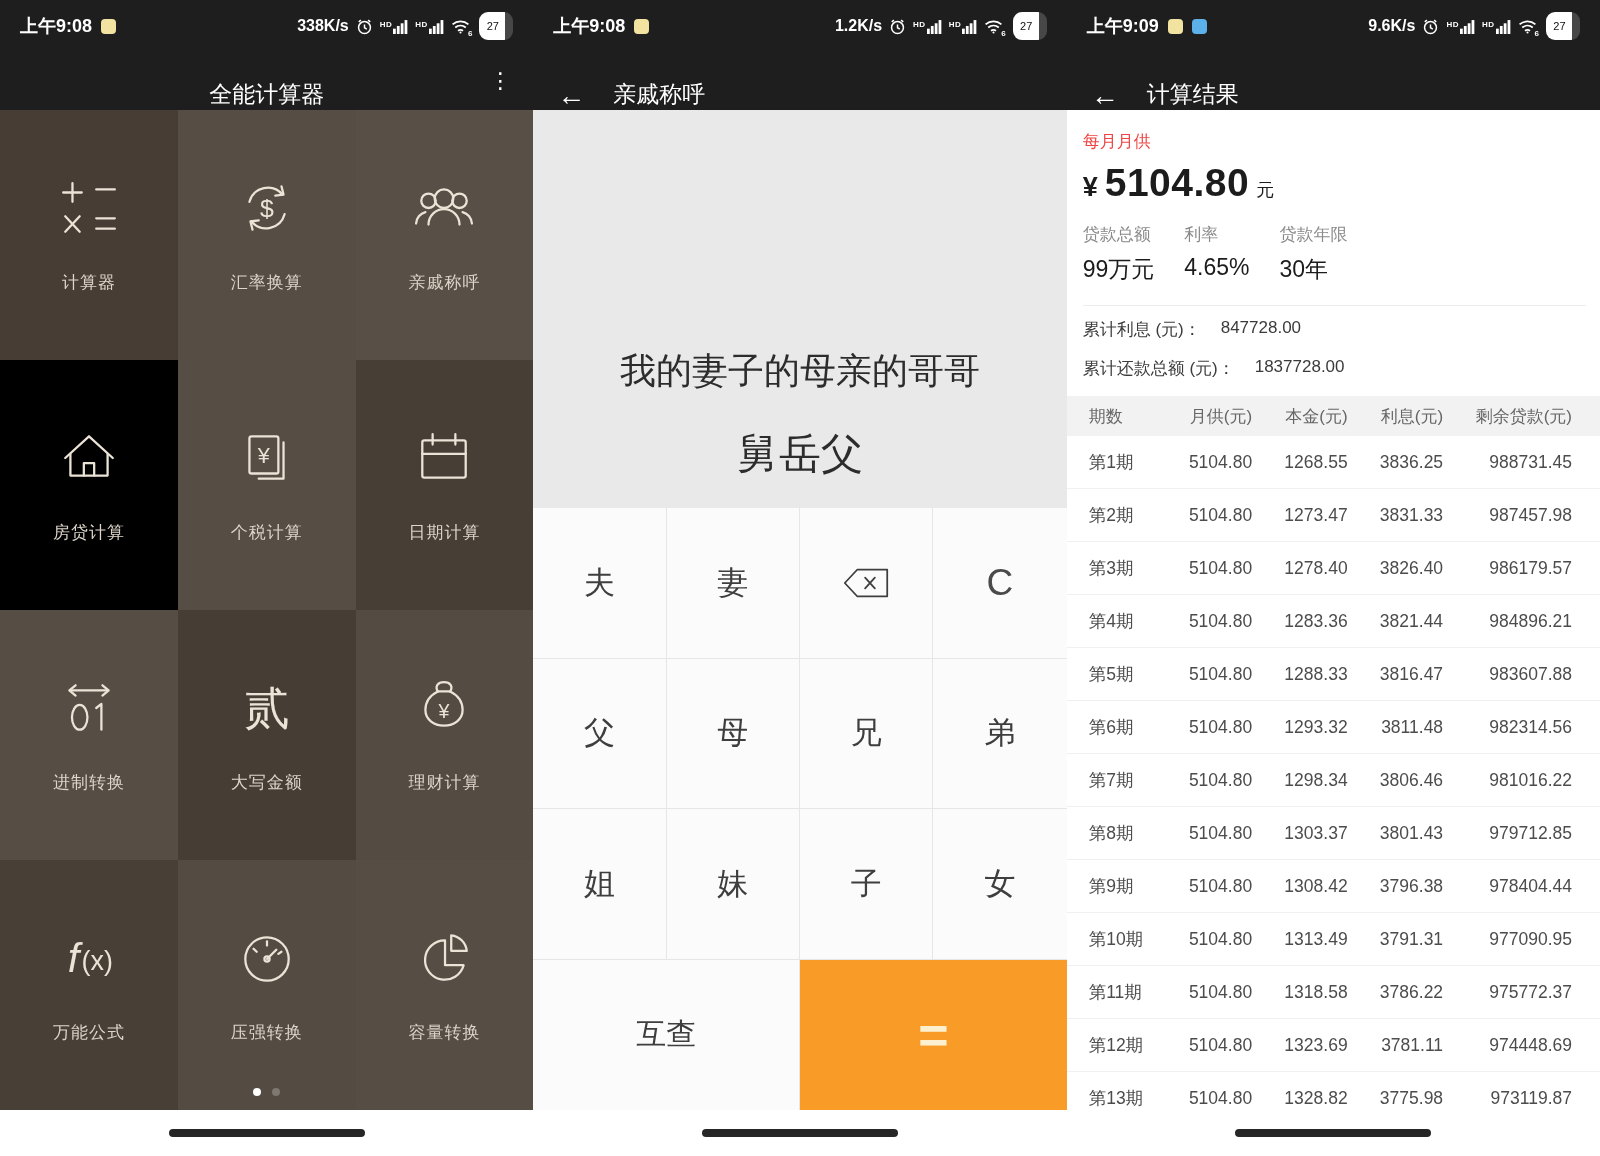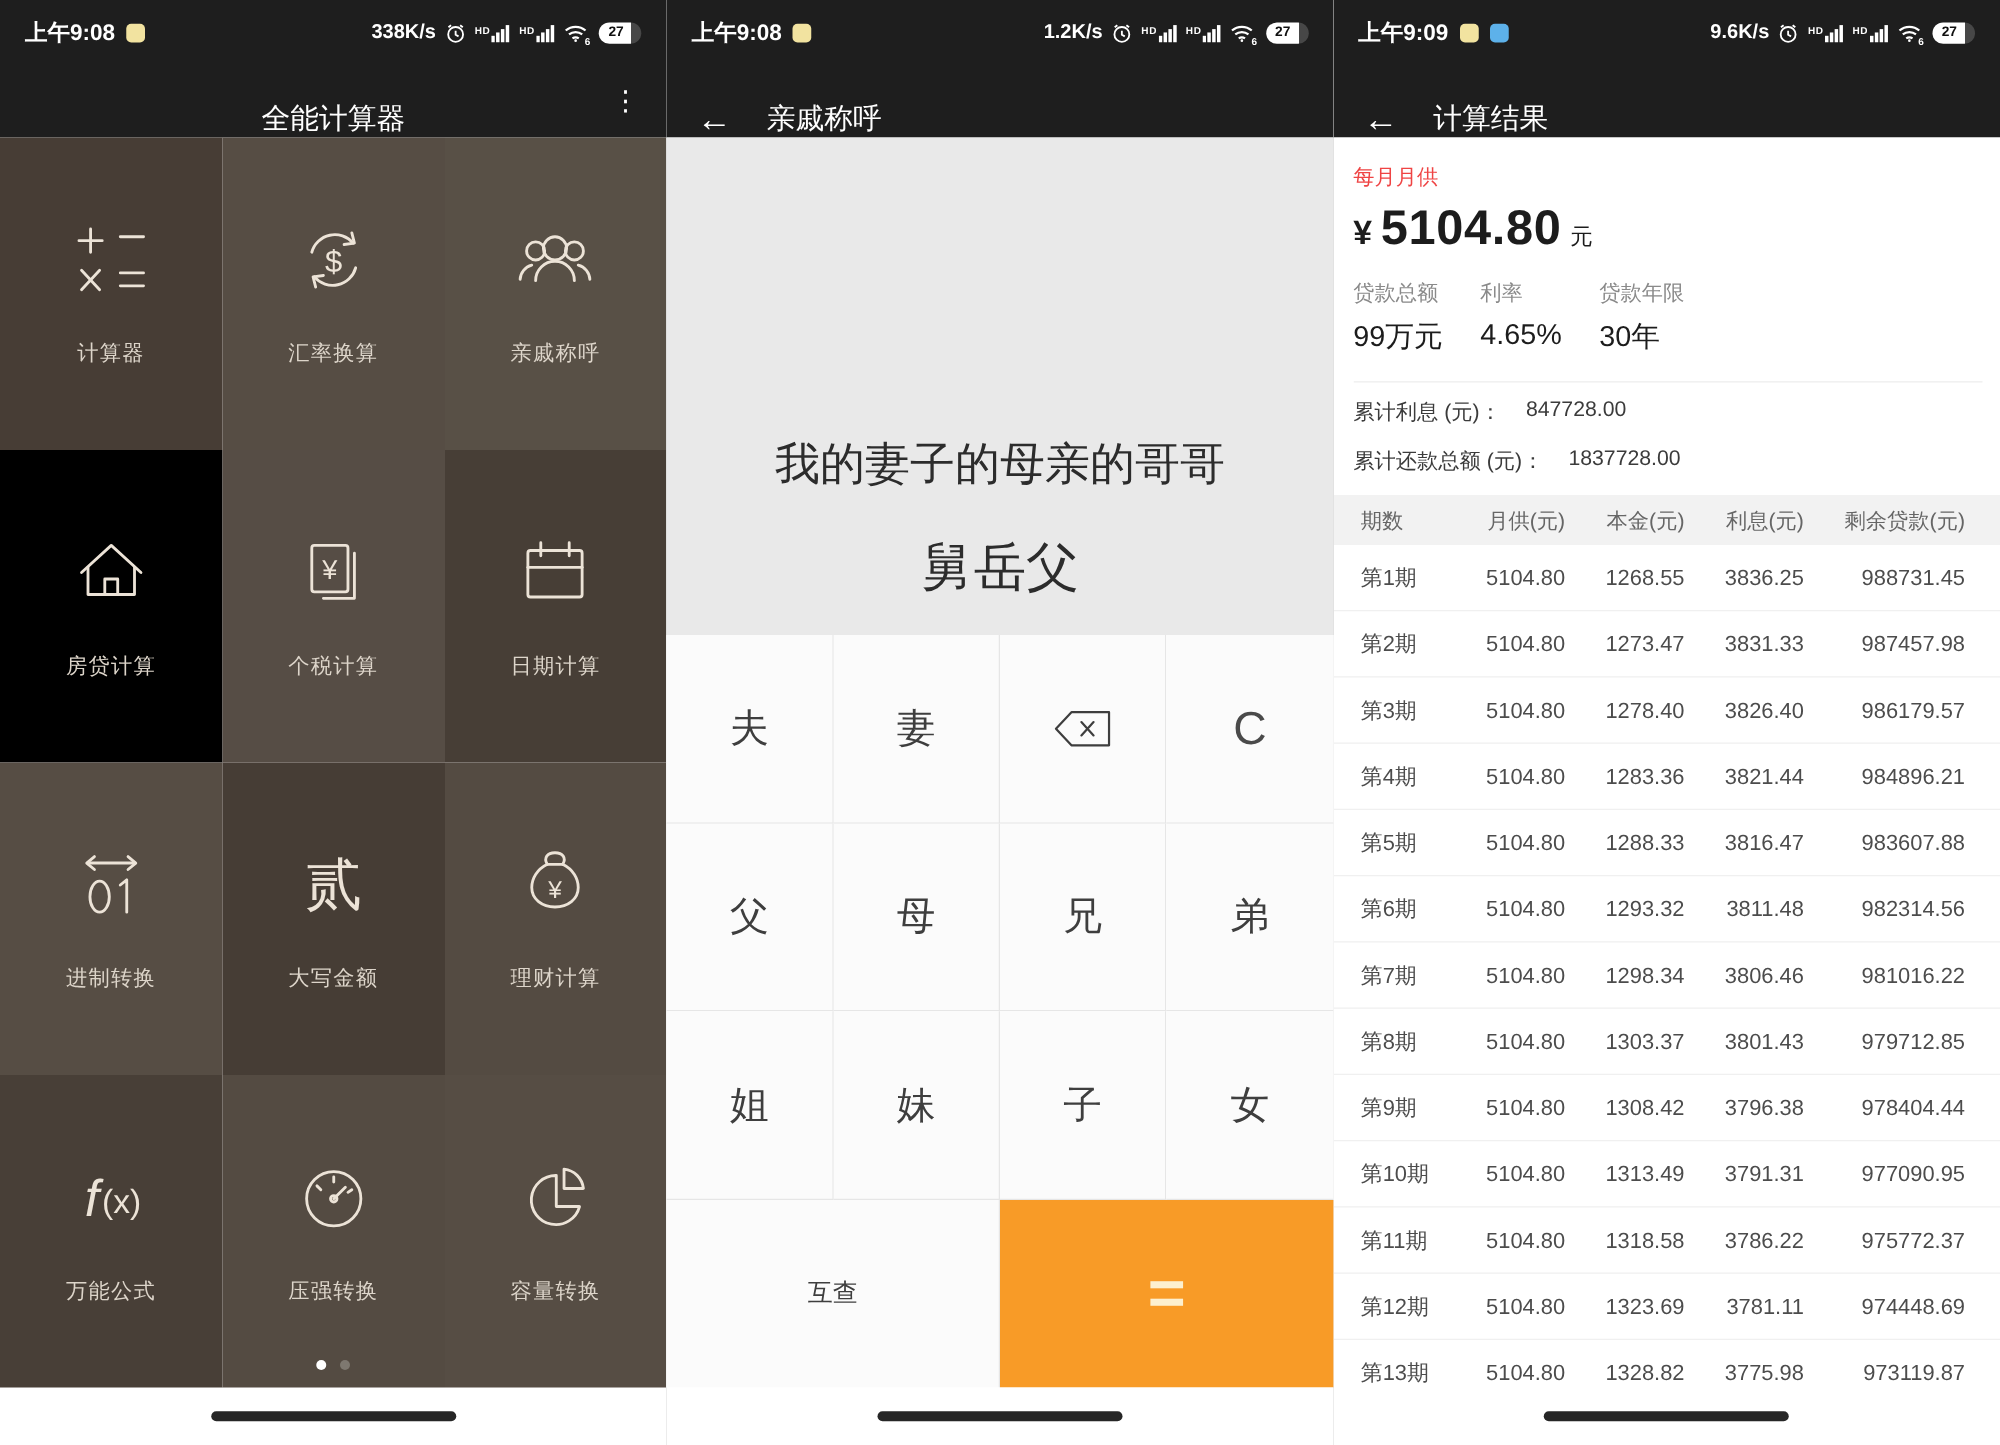--- a/index.html
+++ b/index.html
@@ -9,21 +9,21 @@
   
   .sbar{background:#1e1e1e;color:#fff;height:52px;flex:0 0 52px;display:flex;align-items:center;justify-content:space-between;padding:0 20px;}
   .sb-left{display:flex;align-items:center;gap:9px;font-size:18px;font-weight:700;}
   .appdot{width:15px;height:15px;border-radius:4px;background:#f2e3a0;display:inline-block;}
   .appdot.blue{background:#5db1ea;}
   .sb-right{display:flex;align-items:center;gap:7px;font-size:16px;font-weight:700;}
   .sicon{display:inline-flex;align-items:flex-end;}
   .sicon svg{display:block;}
   .hd{font-size:8px;font-weight:700;letter-spacing:.5px;transform:translateY(-5px);margin-right:1px;}
   .band6{font-size:8px;transform:translateY(4px);margin-left:-2px;}
-  .batt{width:34px;height:17px;border-radius:9px;background:linear-gradient(90deg,#fff 76%,#474747 76%);color:#101010;font-size:11px;font-weight:700;display:inline-flex;align-items:center;justify-content:center;padding-right:7px;box-sizing:border-box;}
+  .batt{width:34px;height:28px;border-radius:9px;background:linear-gradient(90deg,#fff 76%,#474747 76%);color:#101010;font-size:11px;font-weight:400;display:inline-flex;align-items:center;justify-content:center;padding-right:7px;box-sizing:border-box;}
   .tbar{background:#1e1e1e;color:#fff;height:58px;flex:0 0 58px;display:flex;align-items:flex-end;padding:0 24px;font-size:23px;}
   .tbar.centered{justify-content:center;position:relative;}
   .kebab{position:absolute;right:22px;top:50%;transform:translateY(-50%);font-size:22px;letter-spacing:0;line-height:1;}
   .back{font-size:28px;margin-right:28px;line-height:1;}
 
   
   .grid{flex:1;display:grid;grid-template-columns:repeat(3,1fr);grid-template-rows:repeat(4,1fr);position:relative;}
   .tile{display:flex;flex-direction:column;align-items:center;justify-content:center;gap:32px;color:#ddd5ca;}
   .tile svg{width:62px;height:62px;stroke:#ece3d7;fill:none;stroke-width:2.2;stroke-linecap:round;stroke-linejoin:round;}
   .tile svg text{fill:#ece3d7;stroke:none;}
@@ -40,21 +40,21 @@
 
   
   .display{flex:1;background:#e9e9e9;display:flex;flex-direction:column;justify-content:flex-end;align-items:center;padding:0 30px 26px;color:#2c2c2c;}
   .query{font-size:36px;margin-bottom:30px;}
   .resultword{font-size:42px;}
   .keyboard{flex:0 0 602px;display:grid;grid-template-columns:repeat(4,1fr);grid-template-rows:repeat(4,1fr);background:#fff;}
   .key{display:flex;align-items:center;justify-content:center;font-size:31px;color:#3e3e3e;background:#fbfbfb;border-right:1px solid #e6e6e6;border-bottom:1px solid #e6e6e6;box-sizing:border-box;}
   .key:nth-child(4n){border-right:none;}
   .key.clear{font-size:37px;font-weight:300;color:#4a4a4a;}
   .key svg{stroke:#3e3e3e;fill:none;stroke-width:2;stroke-linejoin:round;stroke-linecap:round;}
-  .key.span2{grid-column:span 2;font-size:20px;border-right:none;border-bottom:none;}
+  .key.span2{grid-column:span 2;font-size:30px;border-right:none;border-bottom:none;}
   .key.lookup{border-right:1px solid #e6e6e6;}
   .key.equals{background:#f89b27;color:#fdf0cf;font-size:52px;font-weight:600;}
 
   
   .content{flex:1;background:#fff;color:#222;overflow:hidden;display:flex;flex-direction:column;}
   .p1{padding:20px 14px 0 16px;}
   .mlabel{color:#ef4444;font-size:17px;}
   .amount{margin-top:8px;display:flex;align-items:baseline;gap:7px;color:#1c1c1c;}
   .cur{font-size:27px;font-weight:600;}
   .amt{font-size:39px;font-weight:600;letter-spacing:.5px;}

